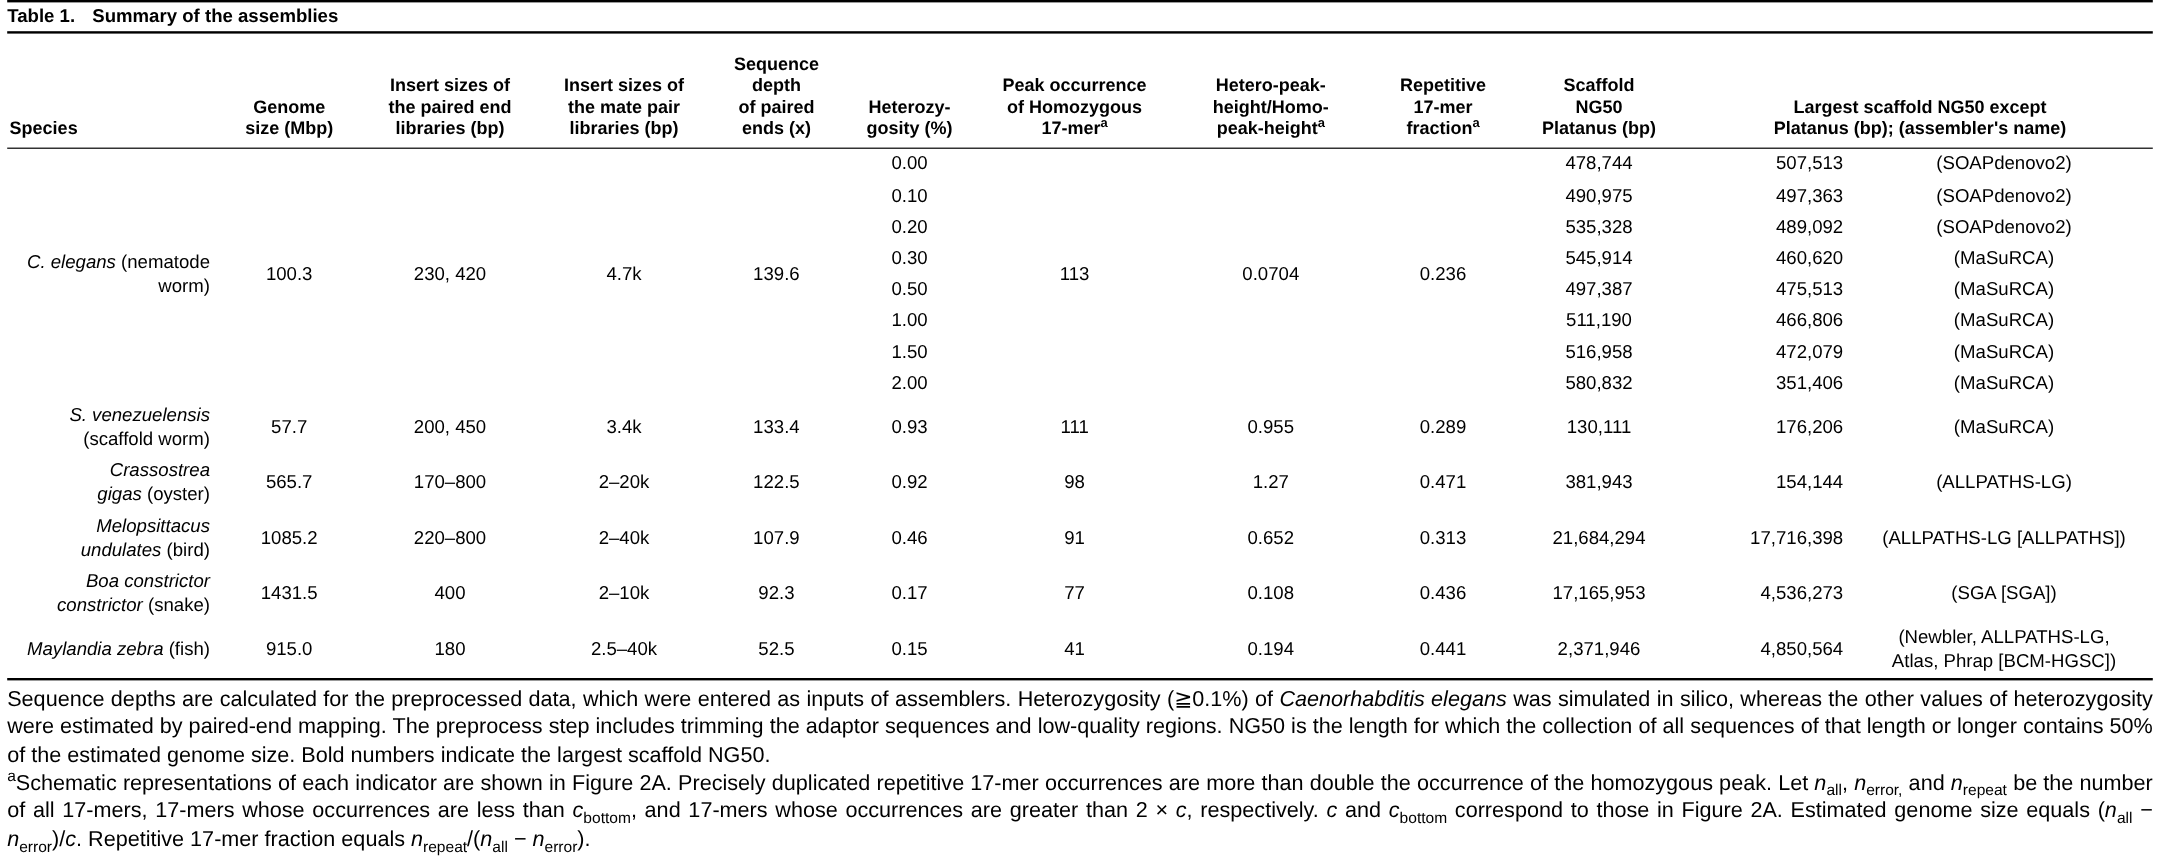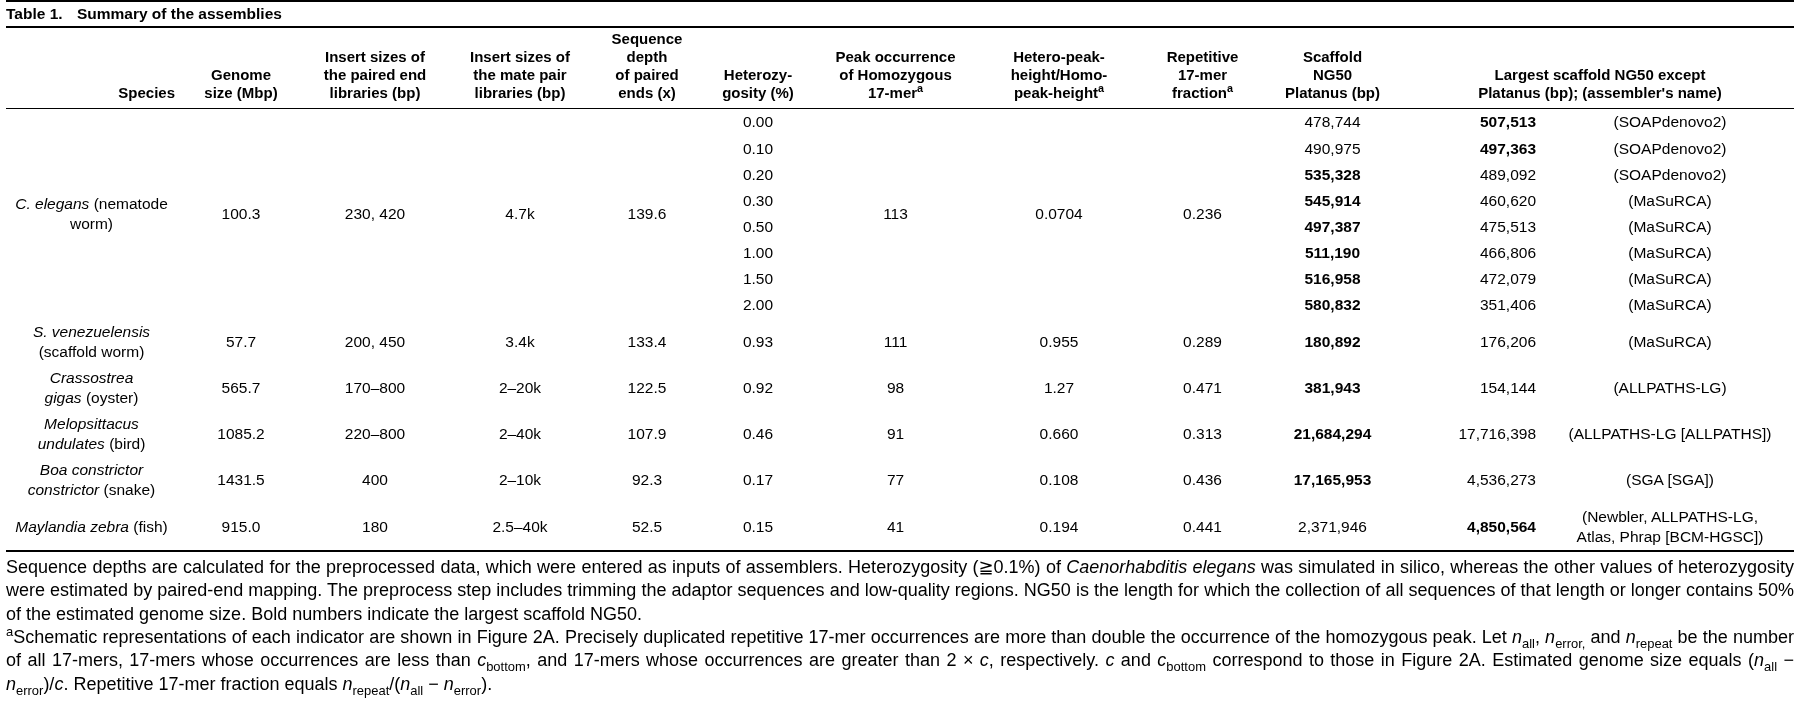--- a/index.html
+++ b/index.html
@@ -42,42 +42,42 @@
   table.main {
     width: 100%;
     border-collapse: collapse;
     table-layout: fixed;
   }
   table.main th {
     font-weight: bold;
     font-size: 15px;
     line-height: 1.2;
     vertical-align: bottom;
-    padding: 2px 6px 6px 6px;
+    padding: 17px 6px 6px 6px;
     text-align: center;
   }
   table.main th.species-h {
-    text-align: right;
+    text-align: left;
     padding-left: 2px;
   }
   table.main td {
     font-size: 15.5px;
     line-height: 1.3;
     vertical-align: middle;
     padding: 3px 6px;
     text-align: center;
   }
   table.main td.species {
-    text-align: center;
+    text-align: right;
     padding-left: 2px;
   }
   td.species .sp-ital {
     font-style: italic;
   }
-  .b { font-weight: bold; }
+  .b { font-weight: normal; }
   td.lastcol {
     text-align: left;
     padding-left: 10px;
   }
   td.lastcol.rightal {
     text-align: right;
     padding-right: 4px;
   }
   .rowgroup td {
     padding-top: 4px;
@@ -277,21 +277,21 @@
           <div>(scaffold worm)</div>
         </td>
         <td>57.7</td>
         <td>200, 450</td>
         <td>3.4k</td>
         <td>133.4</td>
         <td>0.93</td>
         <td>111</td>
         <td>0.955</td>
         <td>0.289</td>
-        <td><span class="b">180,892</span></td>
+        <td><span class="b">130,111</span></td>
         <td class="lastcol rightal">176,206</td>
         <td class="lastcol">(MaSuRCA)</td>
       </tr>
 
       <tr class="rowgroup">
         <td class="species">
           <div><span class="sp-ital">Crassostrea</span></div>
           <div><span class="sp-ital">gigas</span><span> (oyster)</span></div>
         </td>
         <td>565.7</td>
@@ -311,21 +311,21 @@
         <td class="species">
           <div><span class="sp-ital">Melopsittacus</span></div>
           <div><span class="sp-ital">undulates</span><span> (bird)</span></div>
         </td>
         <td>1085.2</td>
         <td>220–800</td>
         <td>2–40k</td>
         <td>107.9</td>
         <td>0.46</td>
         <td>91</td>
-        <td>0.660</td>
+        <td>0.652</td>
         <td>0.313</td>
         <td><span class="b">21,684,294</span></td>
         <td class="lastcol rightal">17,716,398</td>
         <td class="lastcol">(ALLPATHS-LG [ALLPATHS])</td>
       </tr>
 
       <tr class="rowgroup">
         <td class="species">
           <div><span class="sp-ital">Boa constrictor</span></div>
           <div><span class="sp-ital">constrictor</span><span> (snake)</span></div>

